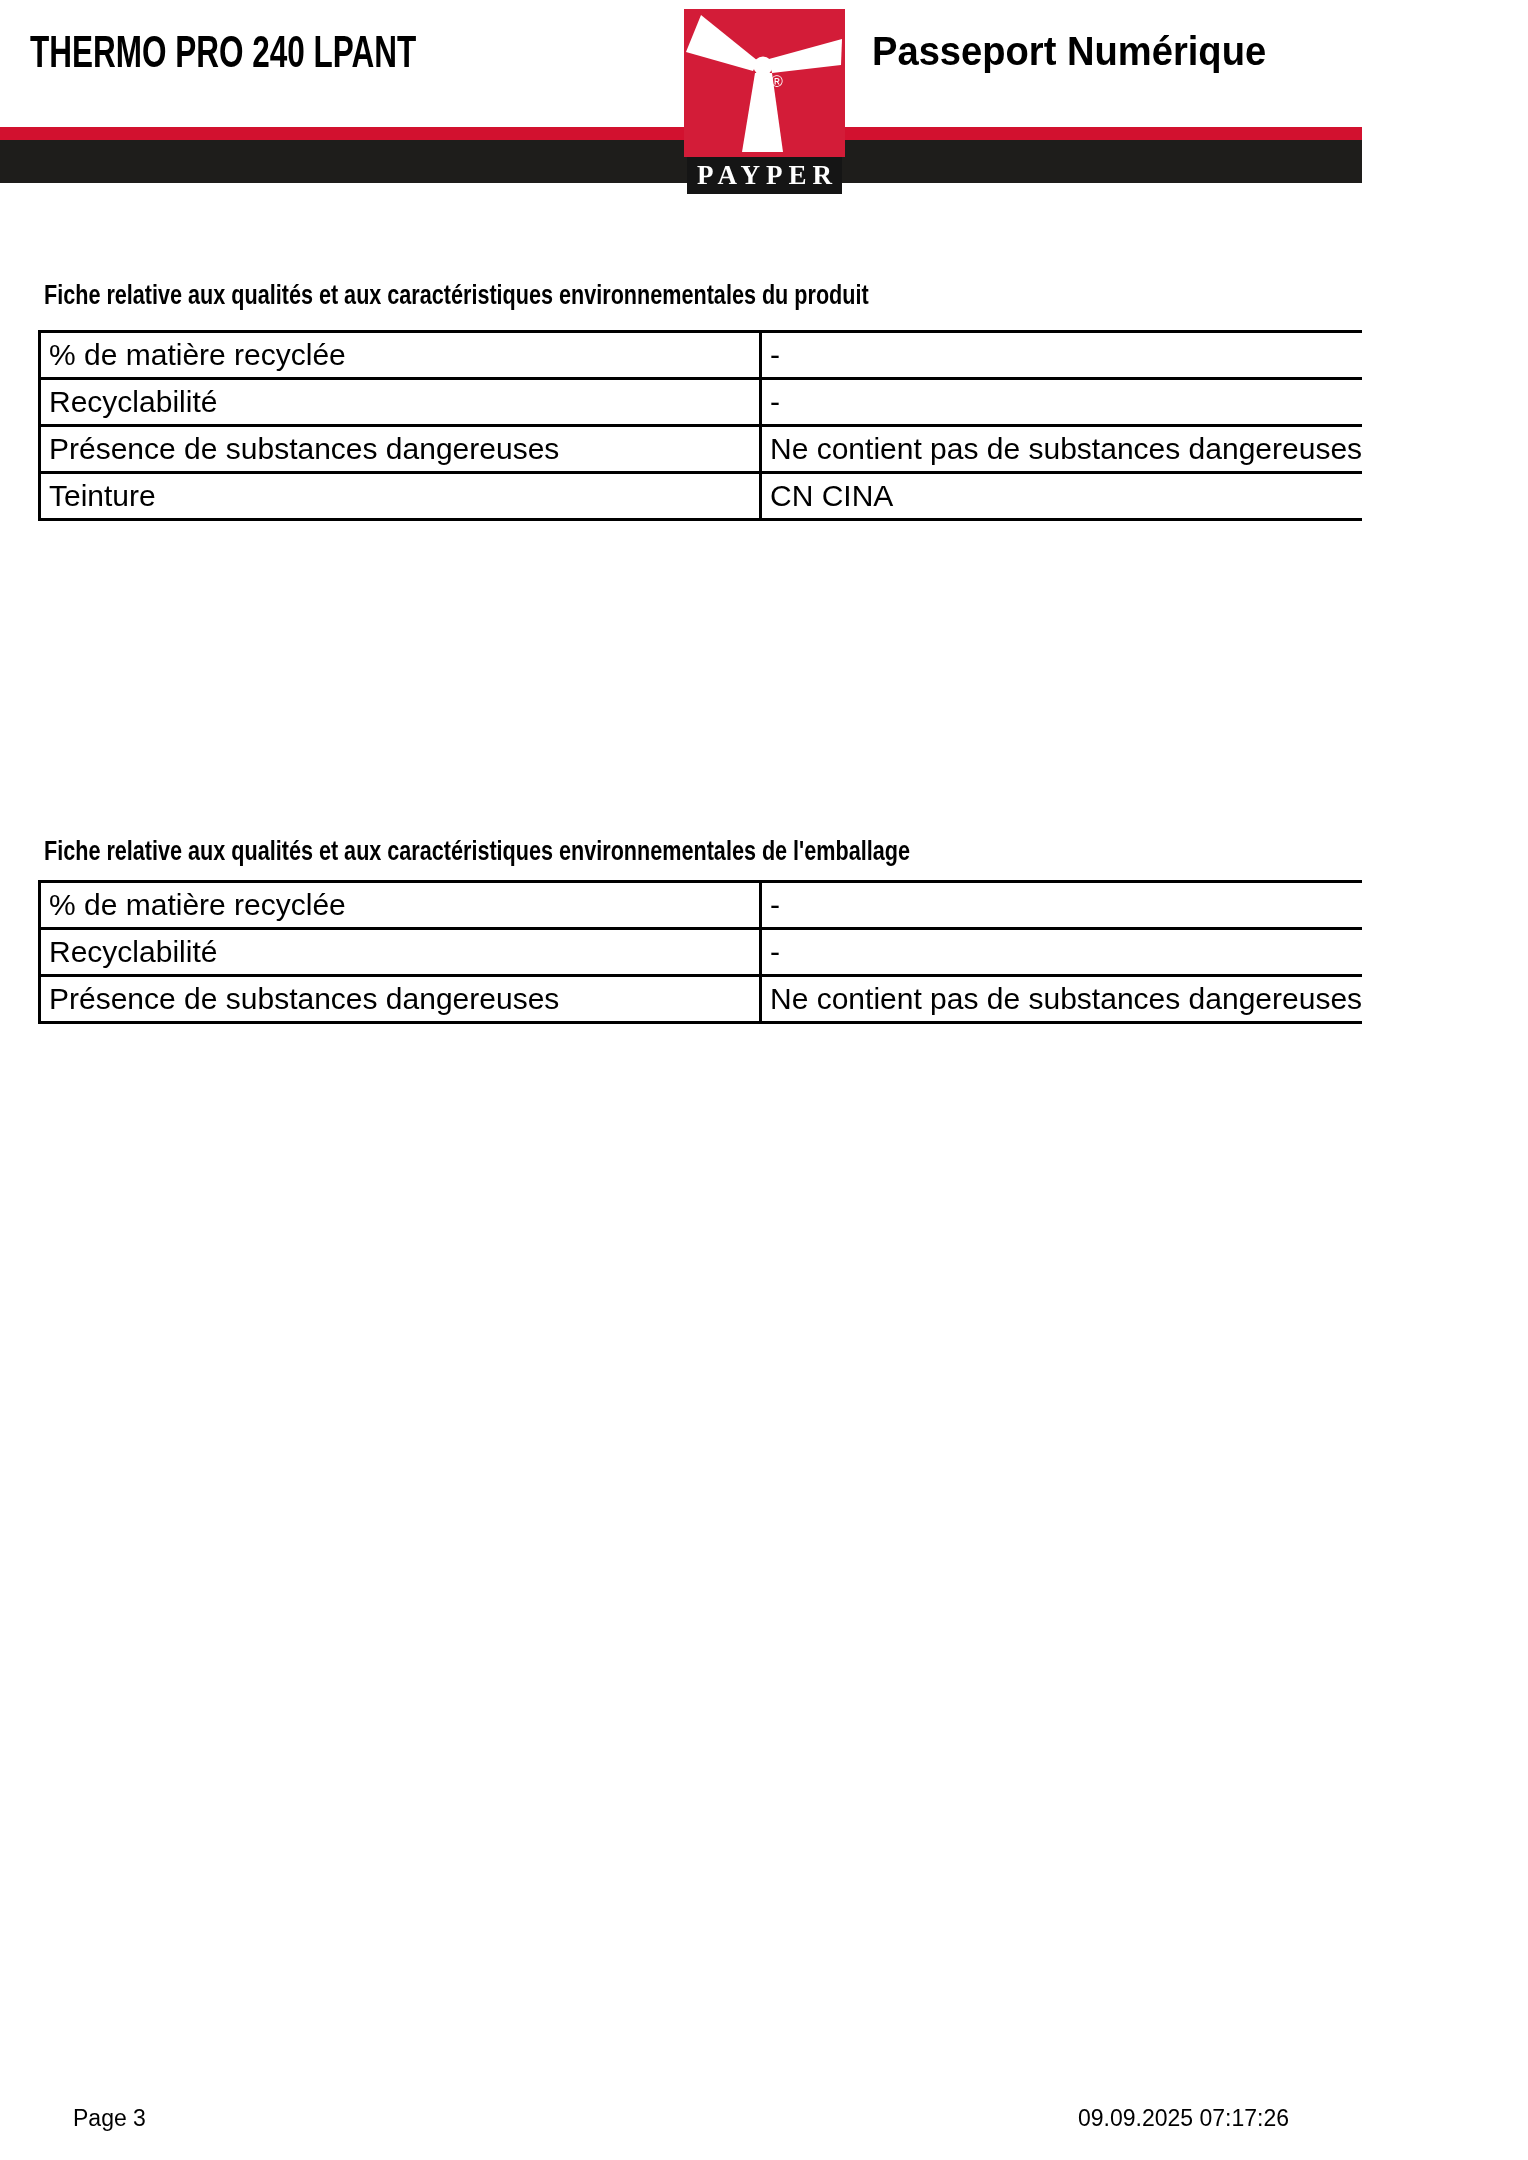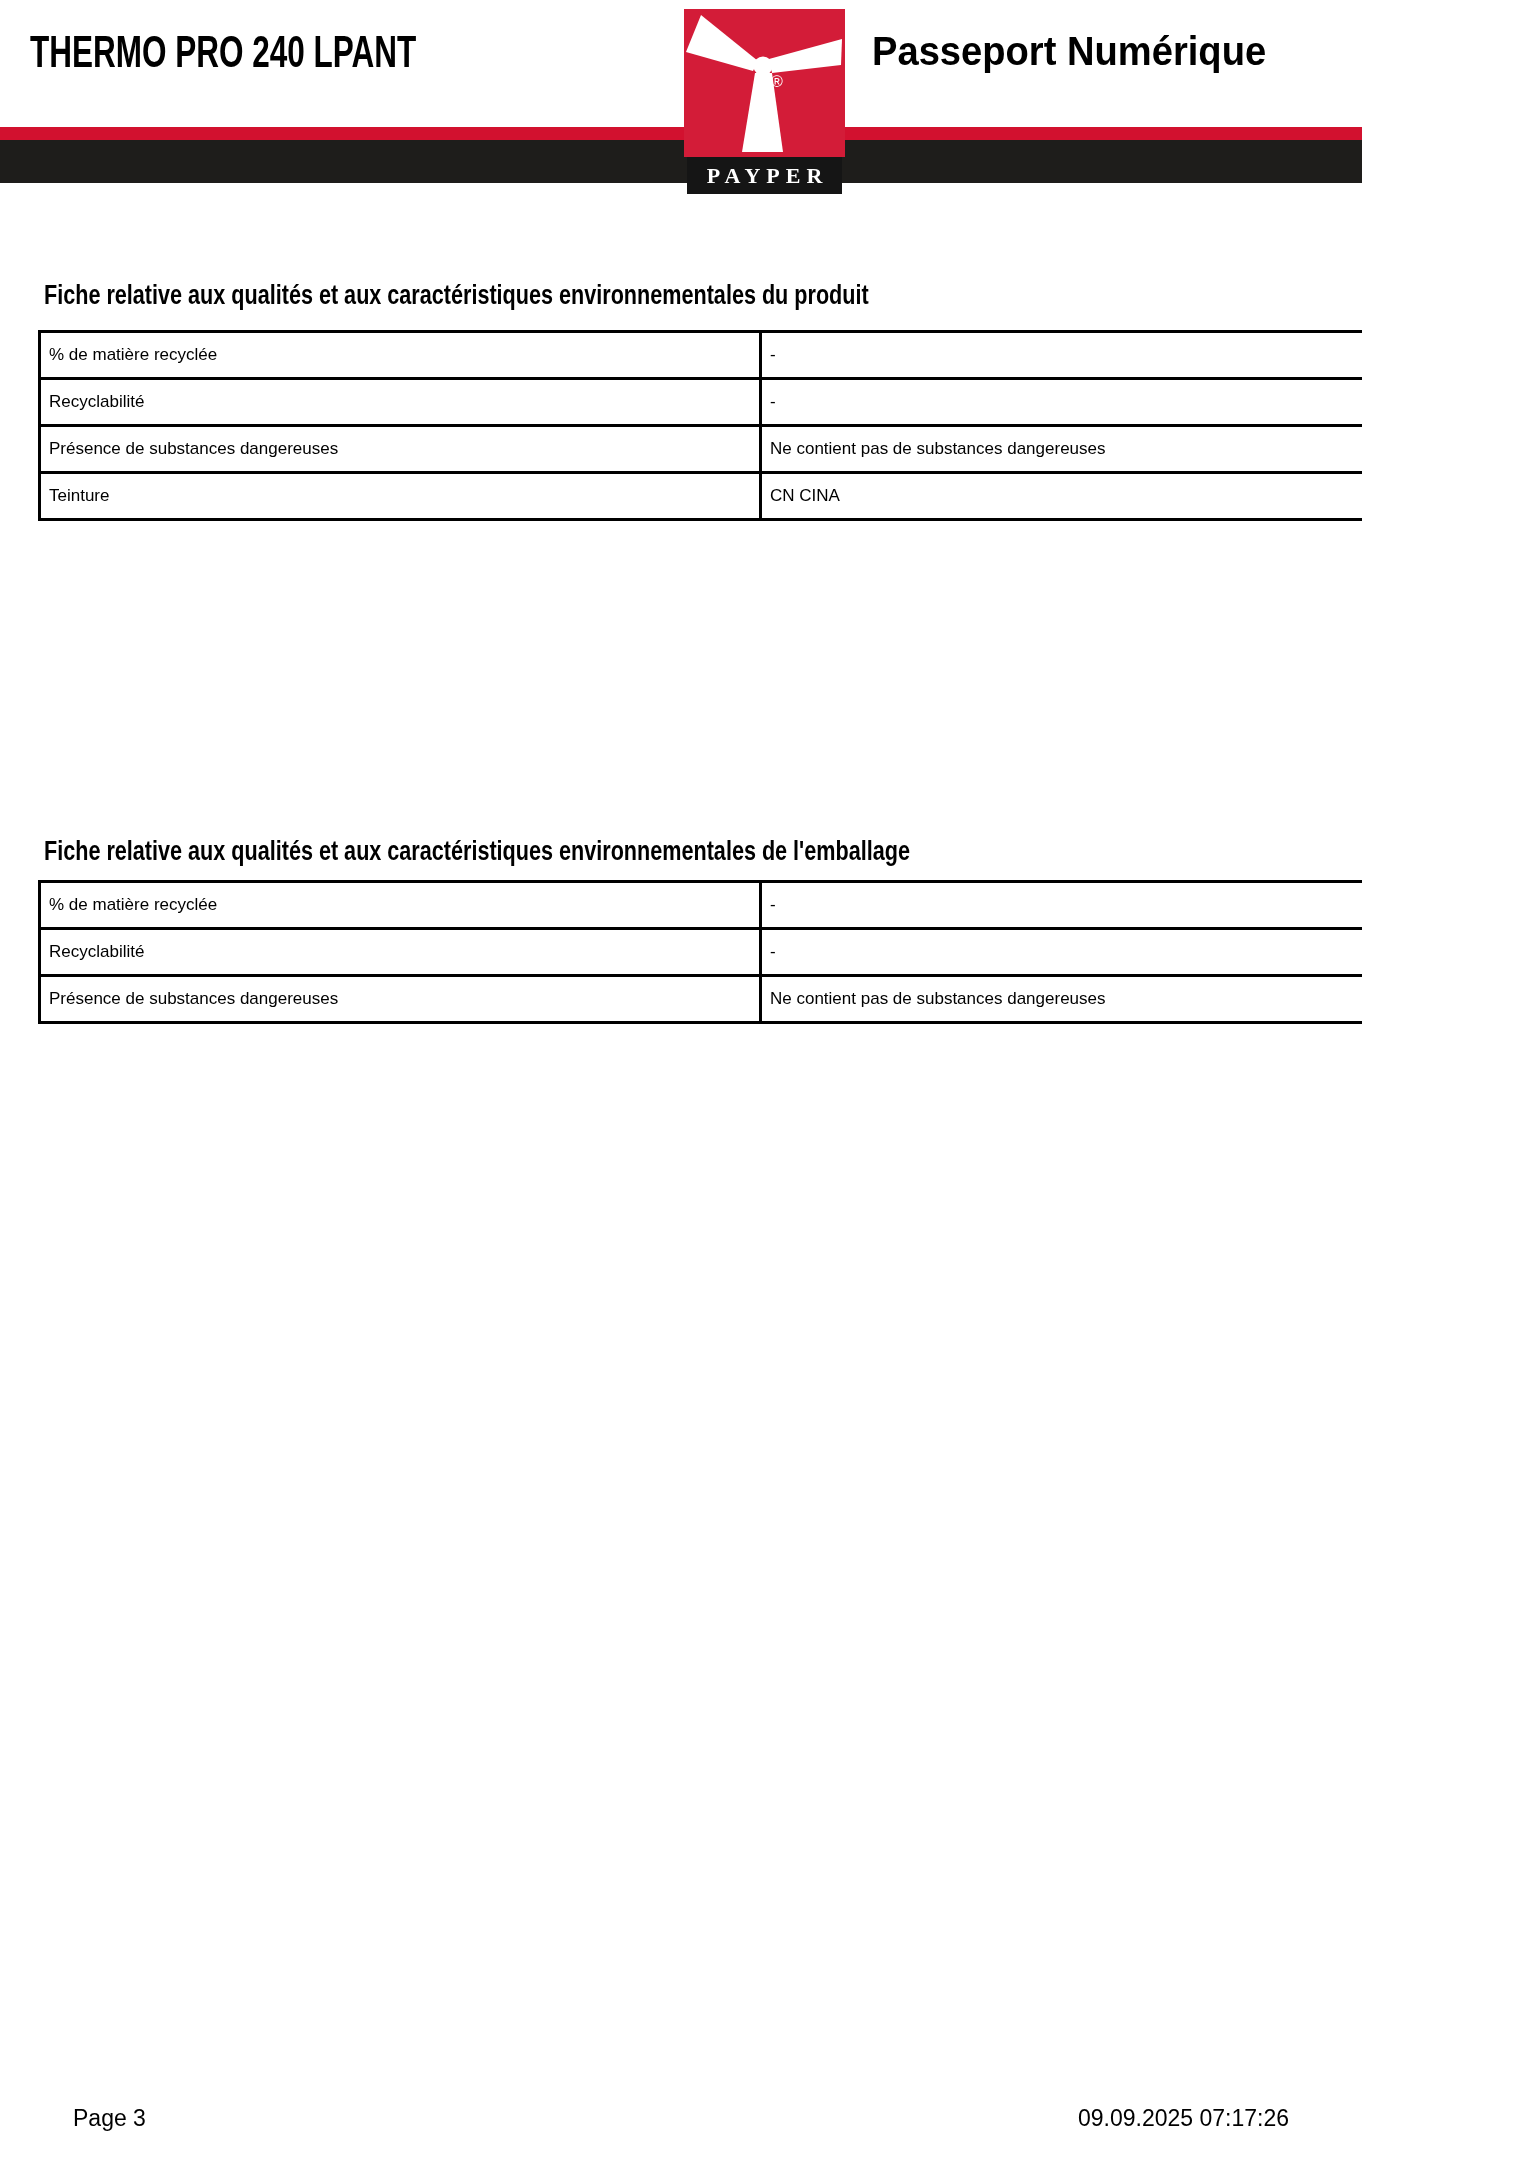--- a/index.html
+++ b/index.html
@@ -27,42 +27,42 @@
   }
   .band-red   { position:absolute; left:0; top:127px; width:100%; height:13px; background:var(--brand_red,#d2112f); }
   .band-black { position:absolute; left:0; top:140px; width:100%; height:43px; background:var(--band_black,#1e1d1b); }
 
   .logo { position:absolute; left:684px; top:9px; width:161px; }
   .logo-mark svg { display:block; }
   .logo-word {
     width:155px; height:37px; margin:0 auto;
     background:var(--logo_black,#151515); color:#fff;
     font-family:"Liberation Serif", serif; font-weight:bold;
-    font-size:22px; line-height:37px; text-align:center;
+    font-size:27px; line-height:37px; text-align:center;
     letter-spacing:6px; text-indent:6px;
   }
 
   
   .sec-heading {
     position:absolute; left:44px;
     font-size:27px; font-weight:bold; white-space:nowrap;
     transform:scaleX(0.80); transform-origin:0 0;
   }
   #heading-product   { top:258px; }
   #heading-packaging { top:814px; }
 
   table.env {
     position:absolute; left:38px; width:1414px;
     border-collapse:collapse; table-layout:fixed;
   }
   #table-product   { top:330px; }
   #table-packaging { top:880px; }
   .env td {
     border:3px solid #000;
-    font-size:17px; line-height:42px;
+    font-size:30px; line-height:42px;
     vertical-align:top; padding:1px 7px 1px 8px;
     overflow:hidden;
   }
   .env td.c1 { width:703px; }
 
   
   .footer-page { position:absolute; left:73px;  top:2105px; font-size:23px; }
   .footer-time { position:absolute; right:73px; top:2105px; font-size:23px; }
 </style>
 </head>

